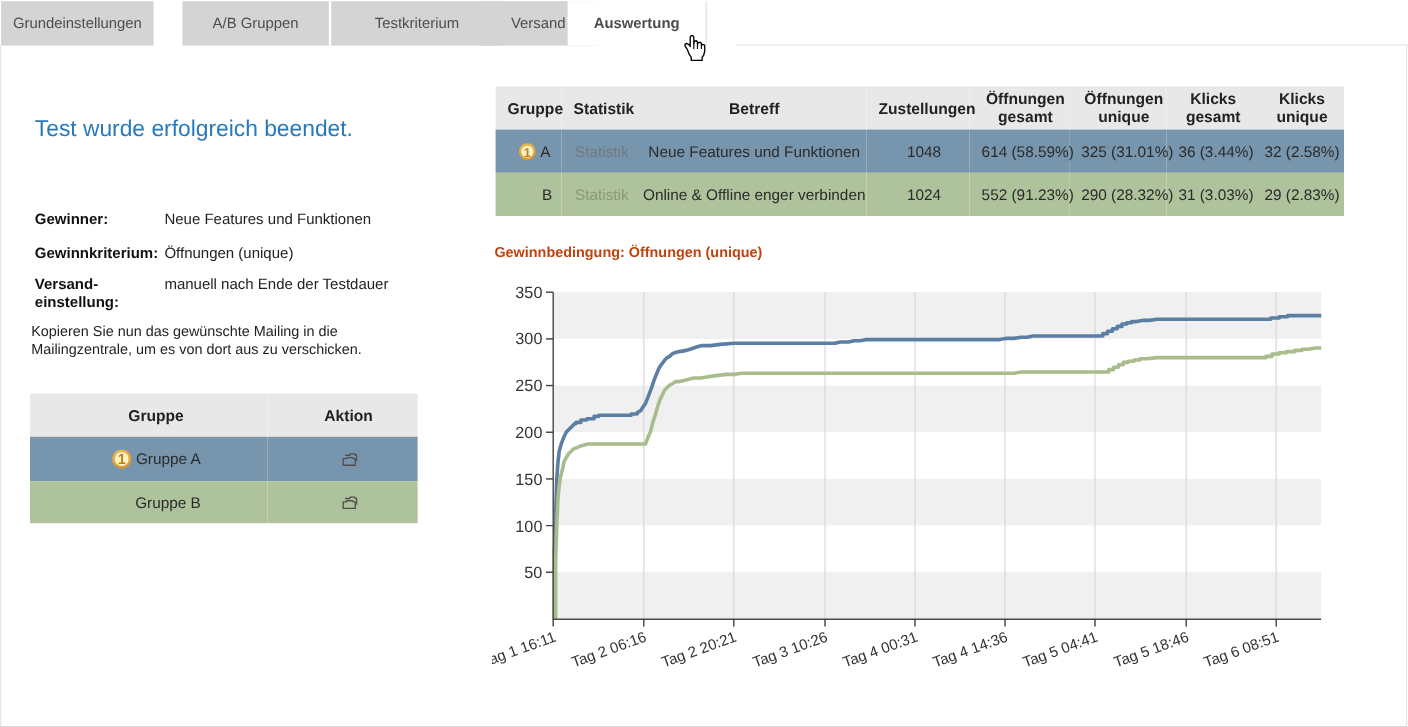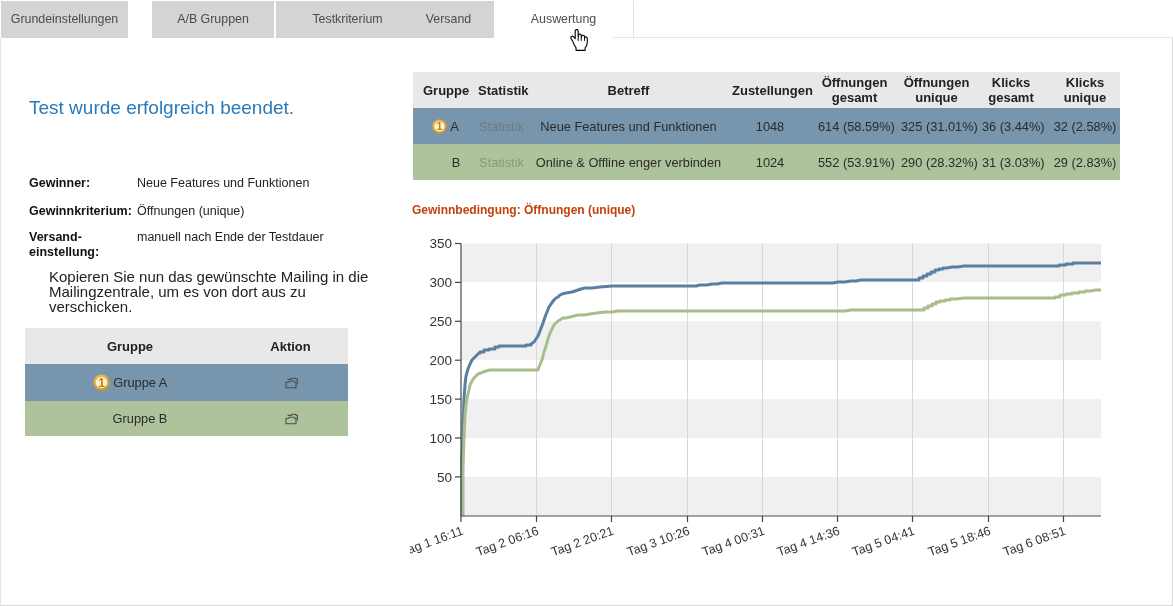--- a/index.html
+++ b/index.html
@@ -10,21 +10,21 @@
 .bb { position:absolute; left:0; right:0; bottom:0; height:1px; background:#d9d9d9; }
 
 .tab { position:absolute; top:1px; height:37px; background:#d4d4d4; color:#4d4d4d;
   font-size:12.4px; text-align:center; line-height:37px; }
 .tab.active { background:#fff; border-right:1px solid #e0e0e0; }
 .tabline { position:absolute; top:37px; left:613px; width:560px; height:0; border-top:1px solid #e6e6e6; }
 
 .title { position:absolute; left:29px; top:97px; font-size:19px; color:#2a7aba; }
 .lbl { position:absolute; left:29px; font-size:12.5px; font-weight:bold; color:#111; line-height:15px; }
 .val { position:absolute; left:137px; font-size:12.5px; color:#222; }
-.para { position:absolute; left:26px; top:269px; width:340px; font-size:15px; color:#222; line-height:15px;margin-left:23px; }
+.para { position:absolute; left:26px; top:269px; width:340px; font-size:12px; color:#222; line-height:15px; }
 
 table { border-collapse:collapse; table-layout:fixed; }
 td,th { font-size:12.8px; color:#2b2b2b; vertical-align:middle; padding:0 0 0 10px; text-align:center; white-space:nowrap; }
 th { font-weight:bold; color:#222; font-size:13px; }
 .hdr { background:#e8e8e8; }
 .rowA { background:#7795ac; }
 .rowB { background:#aec39b; }
 .stat { color:#6e7b84; }
 .rowB .stat { color:#8c9878; }
 .ltab { position:absolute; left:25px; top:328px; }
@@ -35,21 +35,21 @@
 </head>
 <body>
 <div class="page">
   <div class="bl"></div>
     <div class="br"></div>
     <div class="bb"></div>
   <div class="tab" style="left:1px;width:127px;">Grundeinstellungen</div>
   <div class="tab" style="left:152px;width:122px;">A/B Gruppen</div>
   <div class="tab" style="left:276px;width:143px;">Testkriterium</div>
   <div class="tab" style="left:400px;width:97px;">Versand</div>
-  <div class="tab active" style="left:494px;width:140px;">Auswertung</div>
+  <div class="tab active" style="left:473px;width:116px;font-weight:bold;">Auswertung</div>
   <div class="tabline"></div>
 
   <div class="title">Test wurde erfolgreich beendet.</div>
   <div class="lbl" style="top:176px;">Gewinner:</div>
   <div class="val" style="top:176px;">Neue Features und Funktionen</div>
   <div class="lbl" style="top:204px;">Gewinnkriterium:</div>
   <div class="val" style="top:204px;">Öffnungen (unique)</div>
   <div class="lbl" style="top:230px;">Versand-<br>einstellung:</div>
   <div class="val" style="top:230px;">manuell nach Ende der Testdauer</div>
   <div class="para">Kopieren Sie nun das gewünschte Mailing in die Mailingzentrale, um es von dort aus zu verschicken.</div>
@@ -135,21 +135,21 @@
       <td>614 (58.59%)</td>
           <td>325 (31.01%)</td>
           <td>36 (3.44%)</td>
           <td>32 (2.58%)</td>
     </tr>
     <tr class="rowB" style="height:36px;">
       <td style="padding-left:31px;">B</td>
       <td class="stat">Statistik</td>
           <td>Online &amp; Offline enger verbinden</td>
           <td>1024</td>
-      <td>552 (53.91%)</td>
+      <td>552 (91.23%)</td>
           <td>290 (28.32%)</td>
           <td>31 (3.03%)</td>
           <td>29 (2.83%)</td>
     </tr>
   </tbody>
     </table>
 
   <div class="charttitle">Gewinnbedingung: Öffnungen (unique)</div>
 
   <svg class="chartsvg" style="left:410px;" width="763" height="606" viewBox="410 0 763 606">

